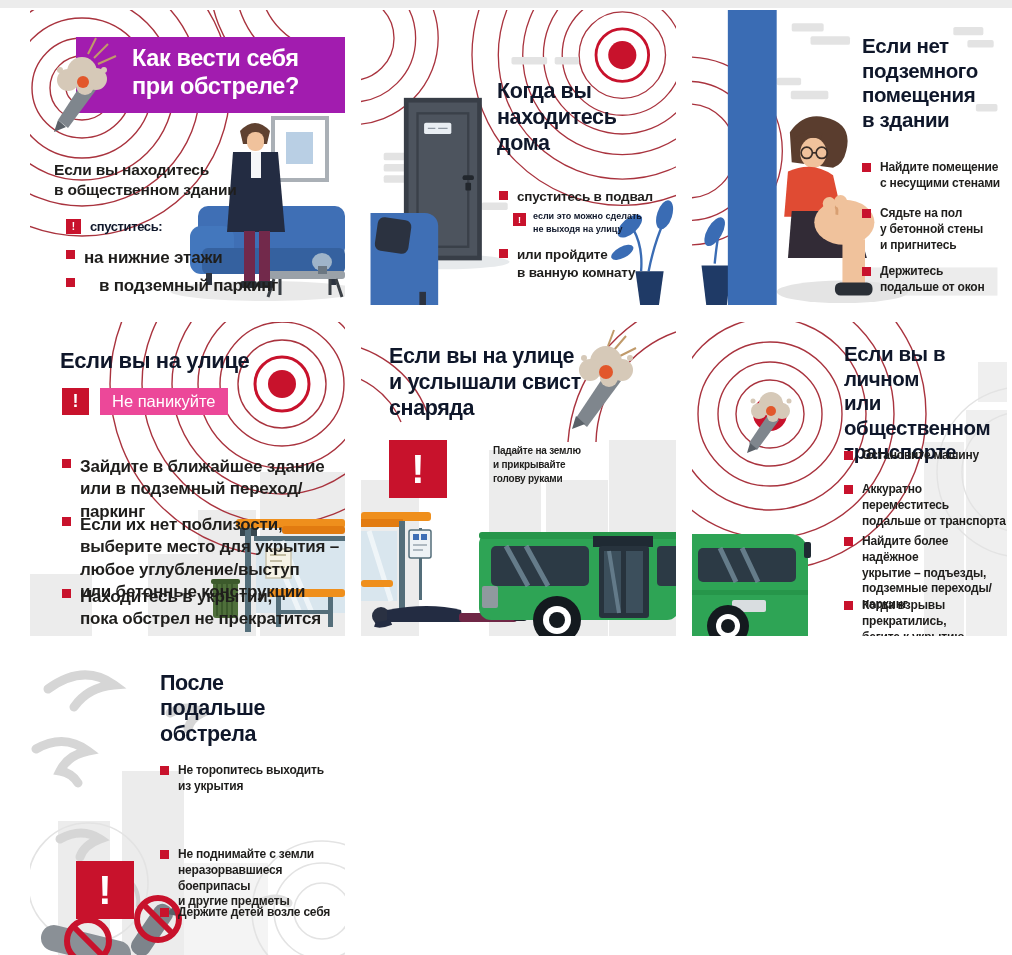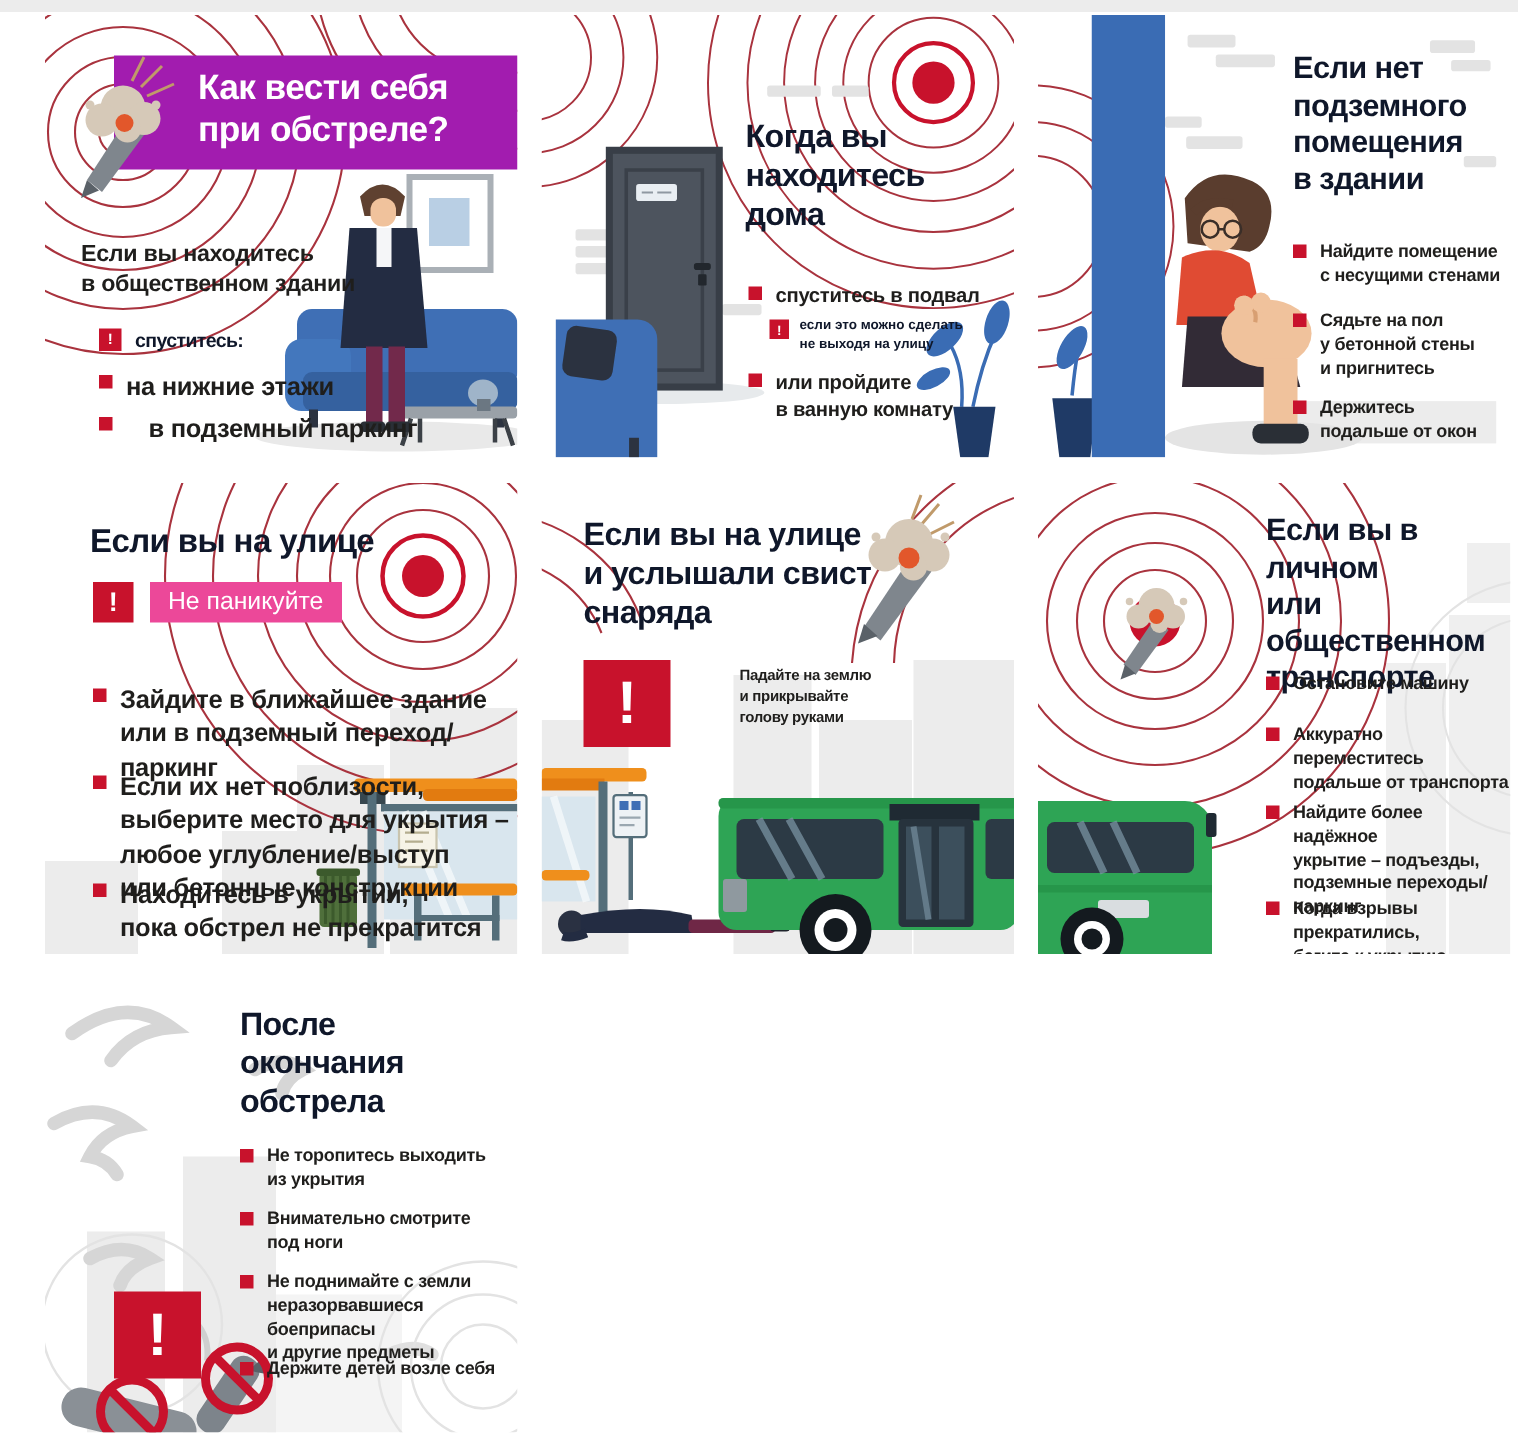--- a/index.html
+++ b/index.html
@@ -459,31 +459,26 @@
           <path d="M96,262 q10,-18 4,-34 q10,10 8,26" fill="none" stroke="#cfcfcf" stroke-width="4"></path>
         </g>
         <g fill="none" stroke="#c8122c" stroke-width="6">
           <circle cx="58" cy="288" r="21"></circle>
             <path d="M43,273 l30,30"></path>
           <circle cx="128" cy="266" r="21"></circle>
             <path d="M113,251 l30,30"></path>
         </g>
       </svg>
       <div class="t title" style="left:130px;top:18px;font-size:21.5px;line-height:1.18;">После
-окончания
+подальше
 обстрела</div>
       <div class="bullet" style="left:130px;top:110px;font-size:12px;">
         <span class="sq"></span>
         <span>Не торопитесь выходить
 из укрытия</span>
-      </div>
-      <div class="bullet" style="left:130px;top:152px;font-size:12px;">
-        <span class="sq"></span>
-        <span>Внимательно смотрите
-под ноги</span>
       </div>
       <div class="bullet" style="left:130px;top:194px;font-size:12px;">
         <span class="sq"></span>
         <span>Не поднимайте с земли
 неразорвавшиеся боеприпасы
 и другие предметы</span>
       </div>
       <div class="bullet" style="left:130px;top:252px;font-size:12px;">
         <span class="sq"></span>
         <span>Держите детей возле себя</span>

